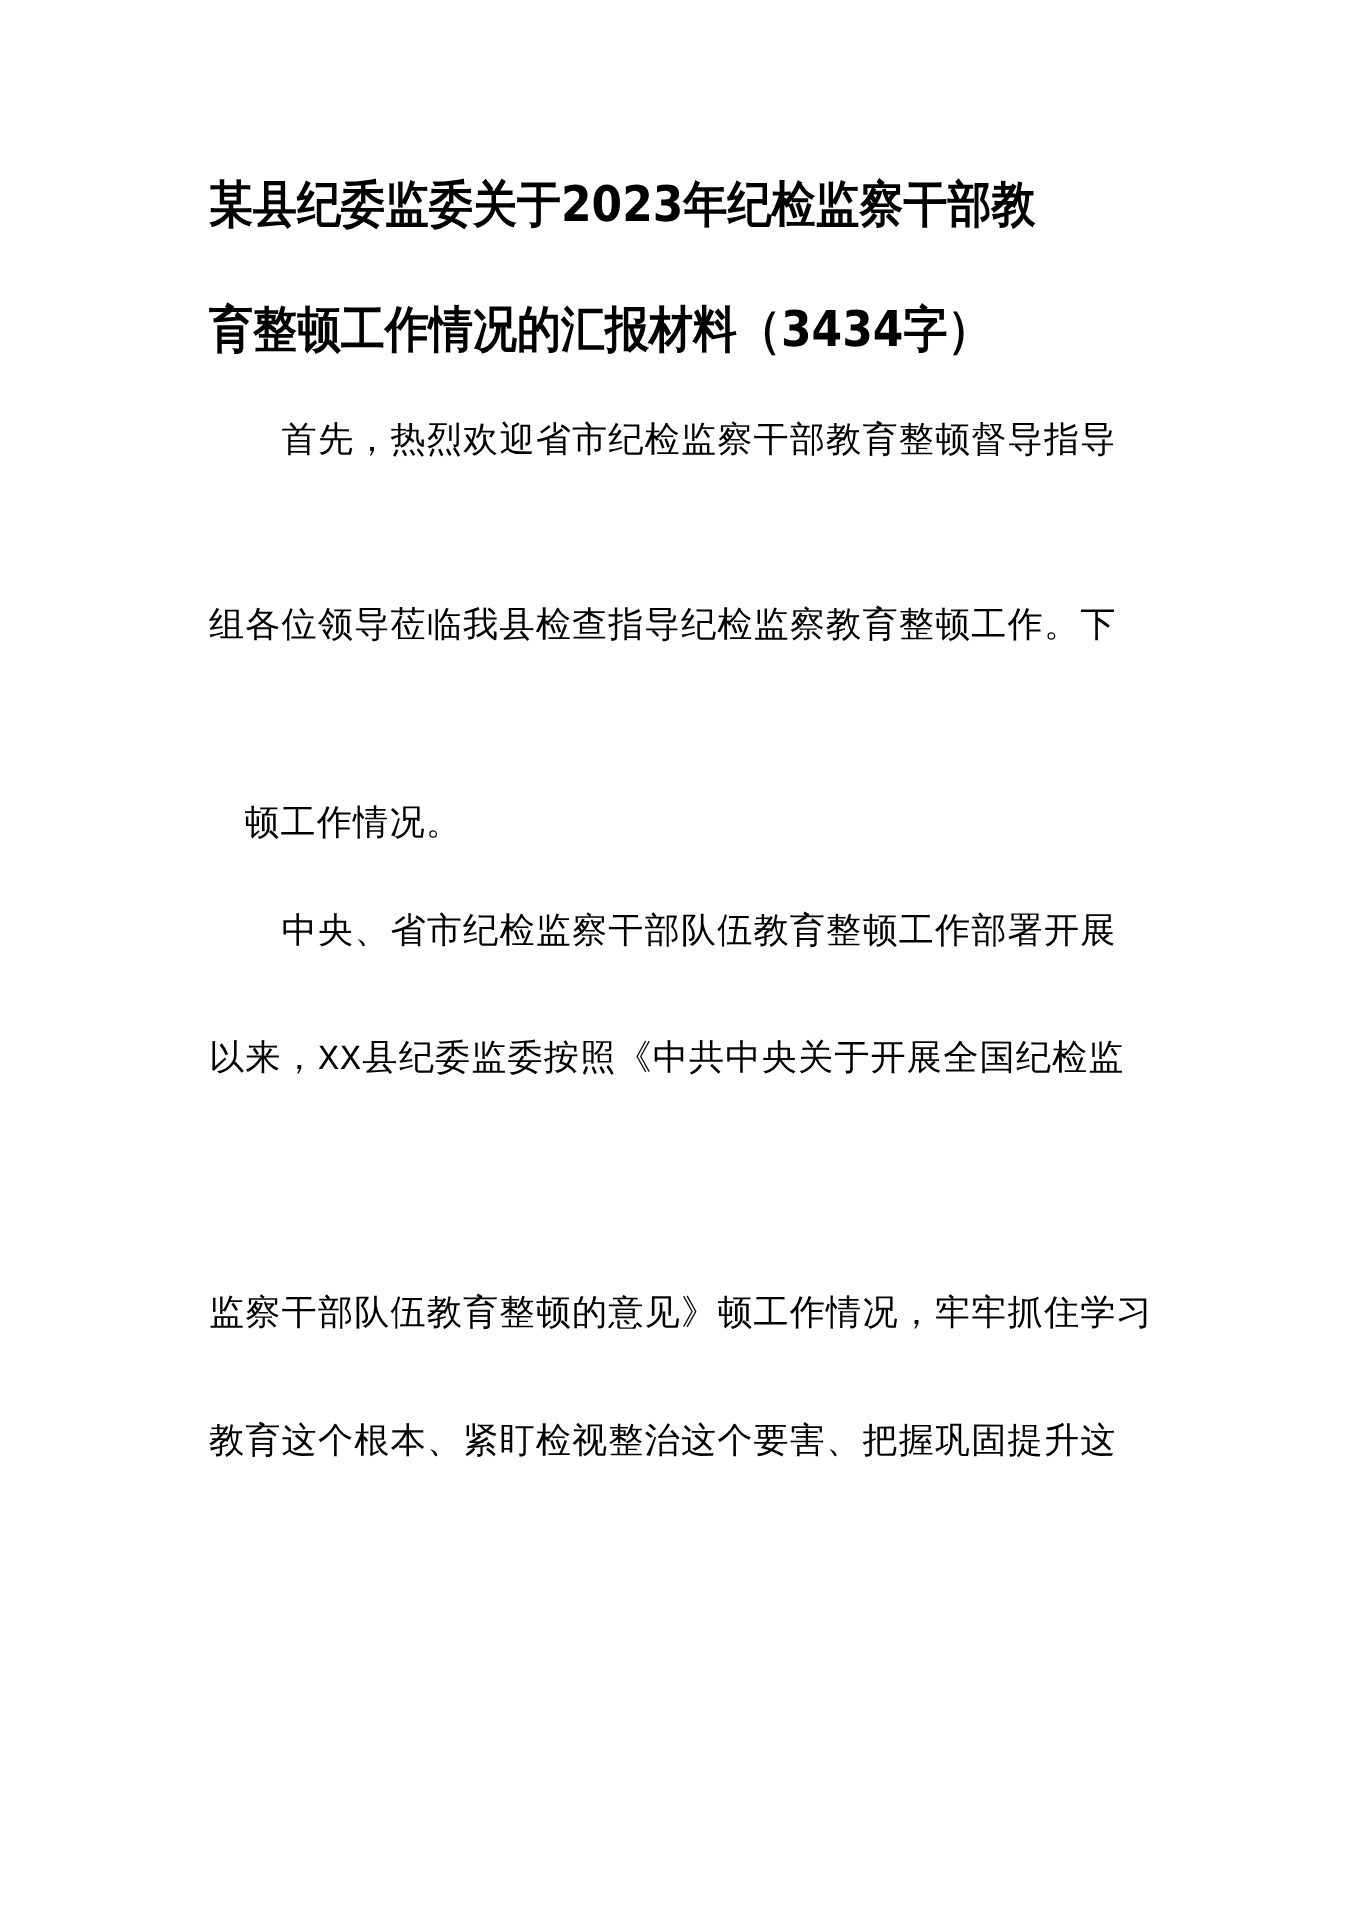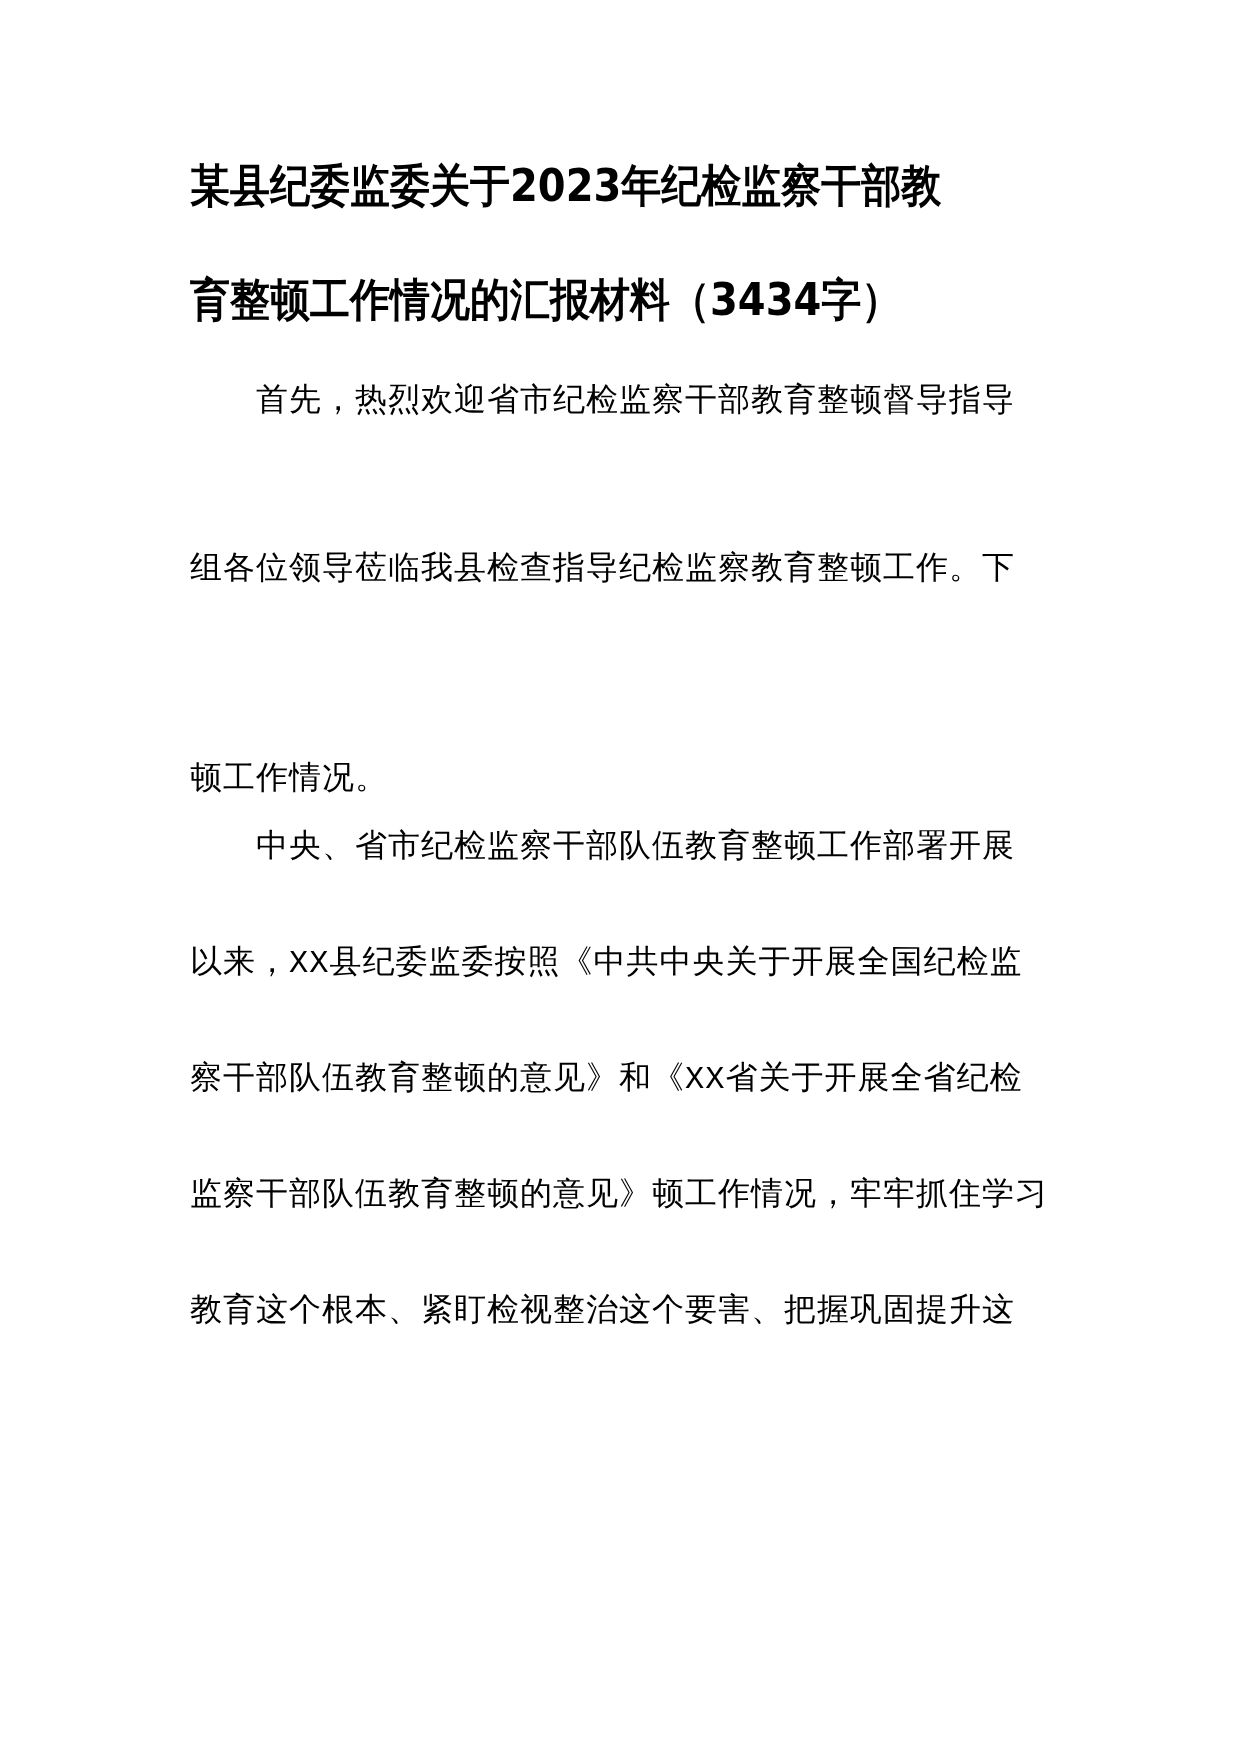--- a/index.html
+++ b/index.html
@@ -27,20 +27,19 @@
 </style>
 </head>
 <body>
 
 <div class="page">
   <div class="line title" style="top:158px;">某县纪委监委关于2023年纪检监察干部教</div>
   <div class="line title" style="top:272px;">育整顿工作情况的汇报材料（3434字）</div>
 
   <div class="line body" style="top:378px;">　　首先，热烈欢迎省市纪检监察干部教育整顿督导指导</div>
   <div class="line body" style="top:518px;margin-top:28px;">组各位领导莅临我县检查指导纪检监察教育整顿工作。下</div>
-  <div class="line body" style="top:756px;">顿工作情况。</div>
+  <div class="line body" style="top:726px;margin-left:32px;">顿工作情况。</div>
 
   <div class="line body" style="top:824px;">　　中央、省市纪检监察干部队伍教育整顿工作部署开展</div>
   <div class="line body" style="top:940px;">以来，XX县纪委监委按照《中共中央关于开展全国纪检监</div>
-  <div class="line body" style="top:1056px;">察干部队伍教育整顿的意见》和《XX省关于开展全省纪检</div>
   <div class="line body" style="top:1172px;">监察干部队伍教育整顿的意见》顿工作情况，牢牢抓住学习</div>
   <div class="line body" style="top:1288px;">教育这个根本、紧盯检视整治这个要害、把握巩固提升这</div>
 </div>
 
 </body></html>

